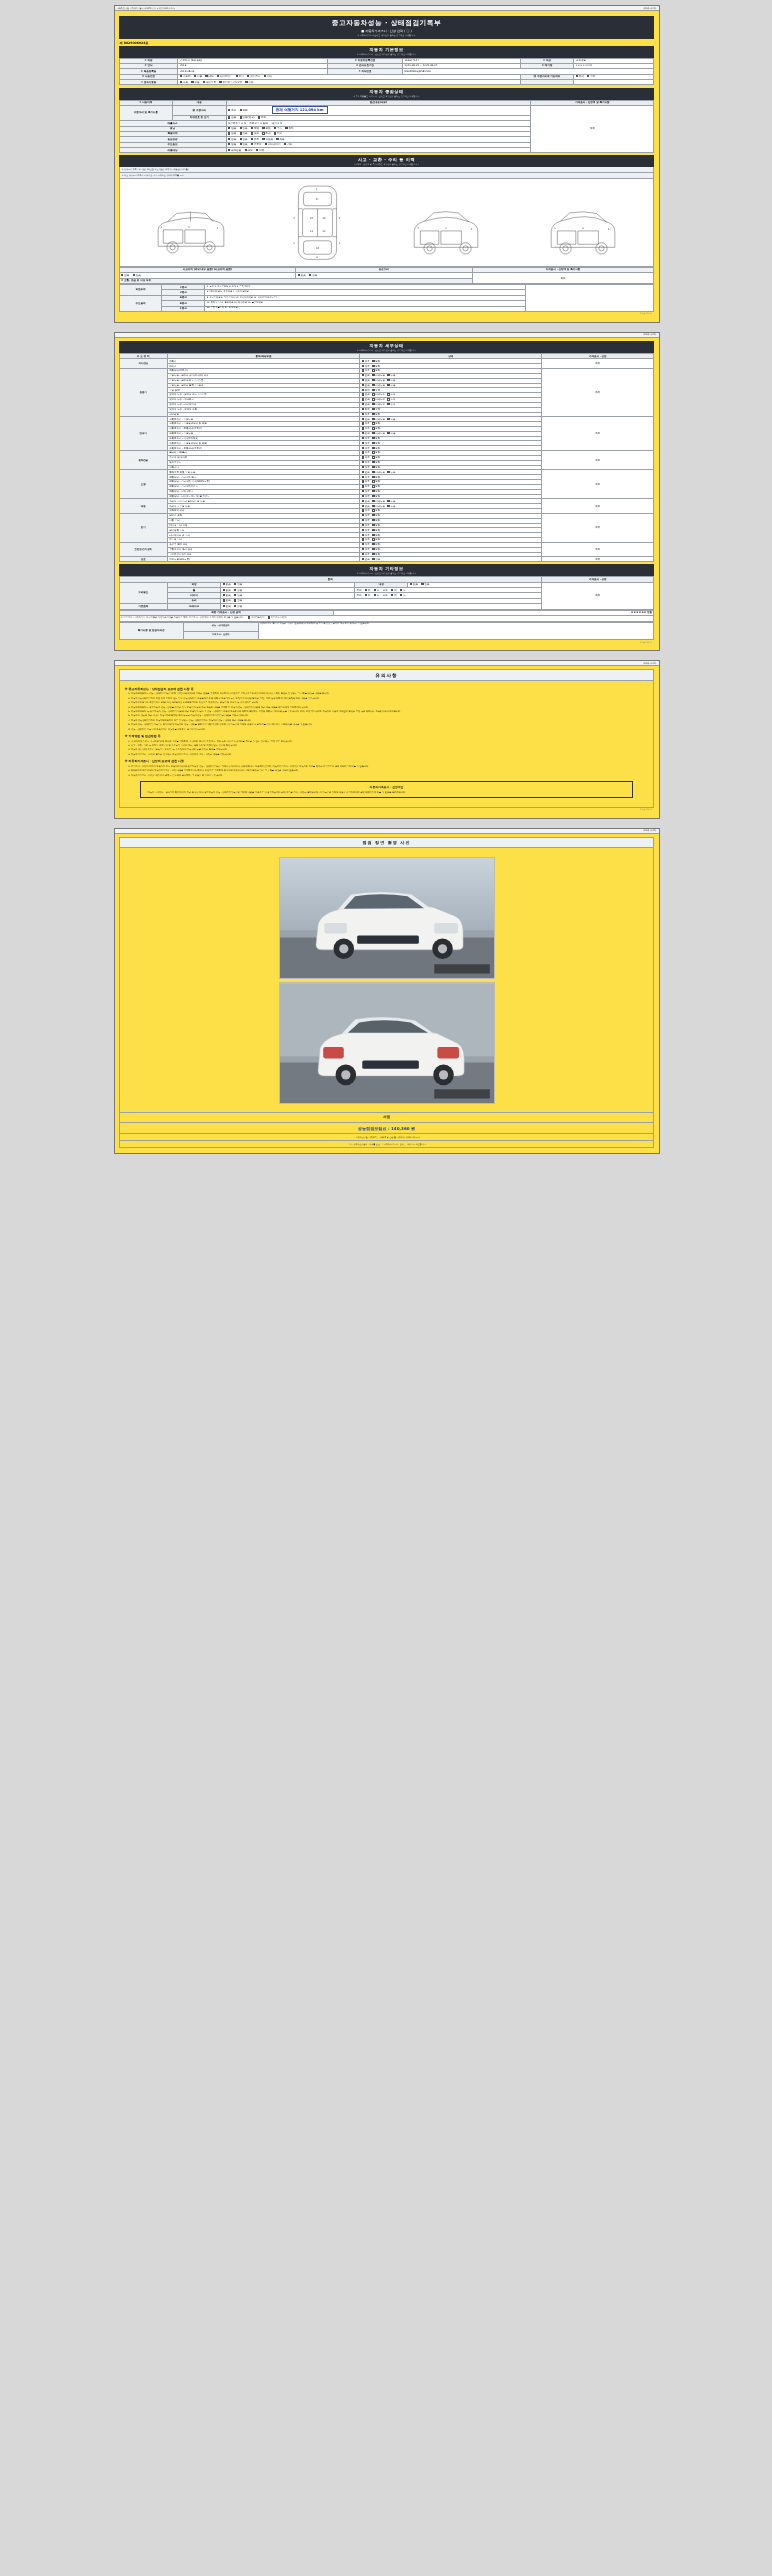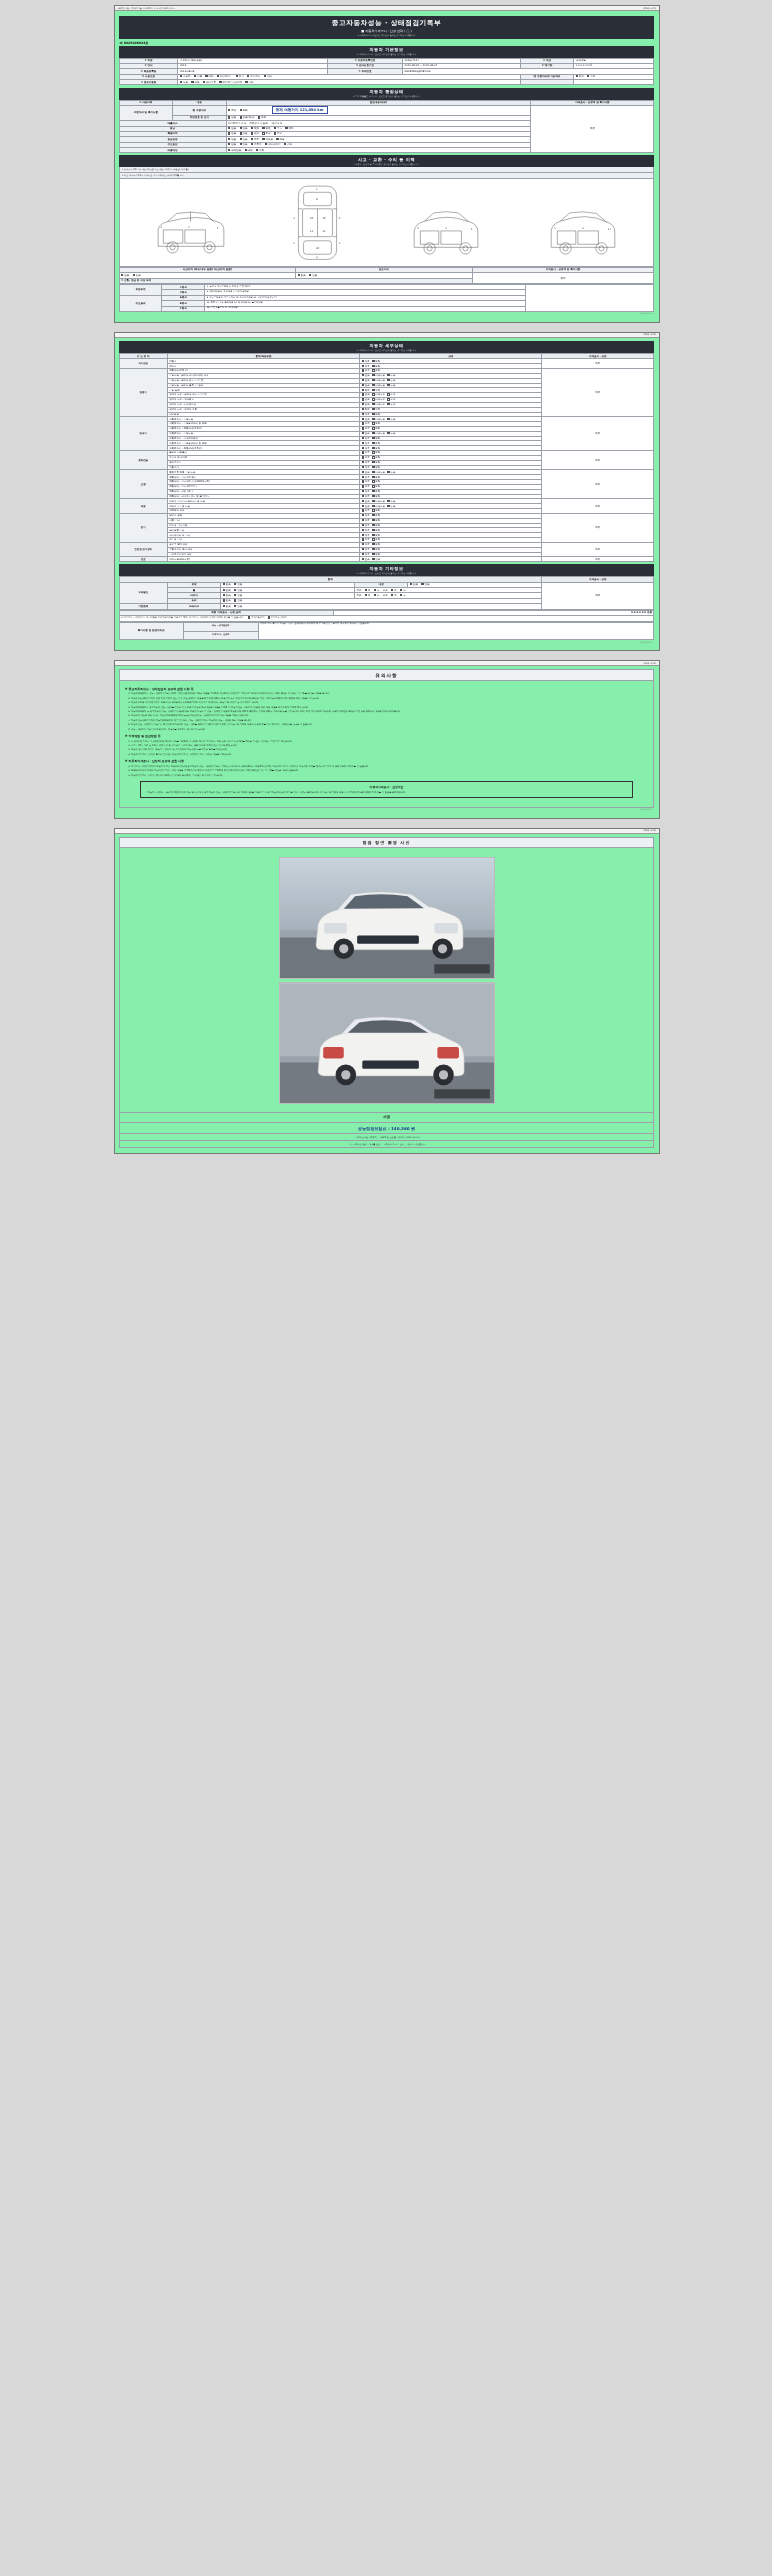--- a/index.html
+++ b/index.html
@@ -12,21 +12,21 @@
     -webkit-font-smoothing: antialiased;
   }
   .page-wrap {
     width: 773px;
     margin: 0 auto;
     padding: 5.2px 0 15.5px 0;
   }
   .sheet {
     width: 546px;
     margin: 0 auto 9.3px auto;
-    background: #86efac;
+    background: #fde047;
     border: 0.5px solid #777;
     padding: 0;
     position: relative;
   }
   .sheet-inner { padding: 3.1px 4.1px 5.2px 4.1px; }
 
   .tiny { font-size: 2.2px; }
   .bold { font-weight: bold; }
   .center { text-align: center; }
   .right { text-align: right; }

